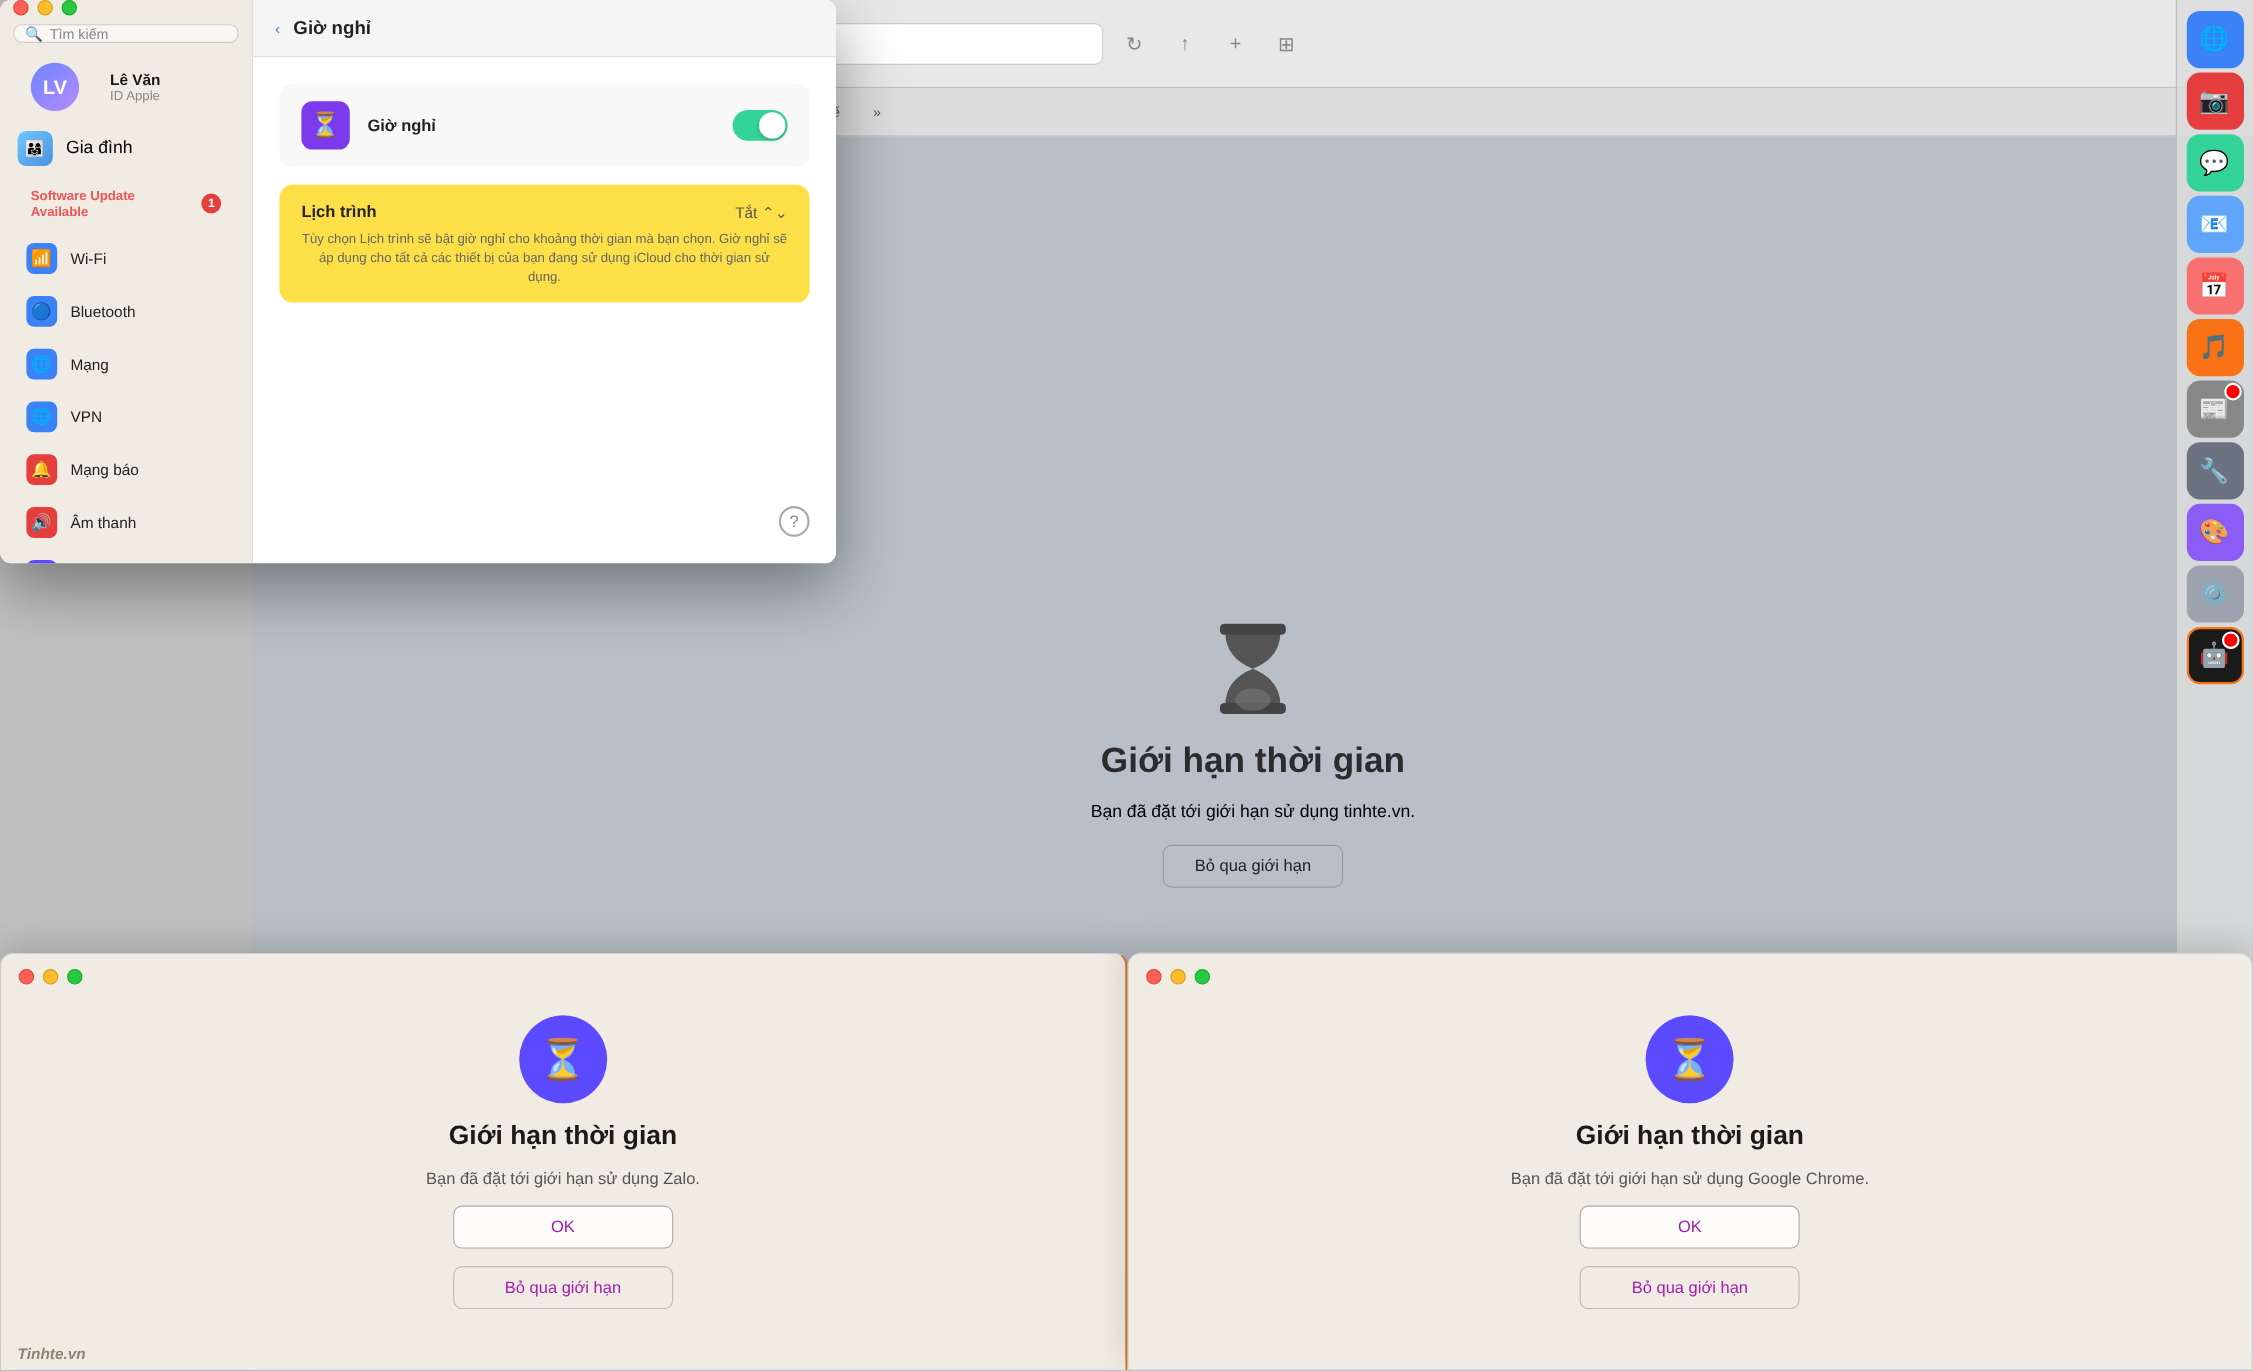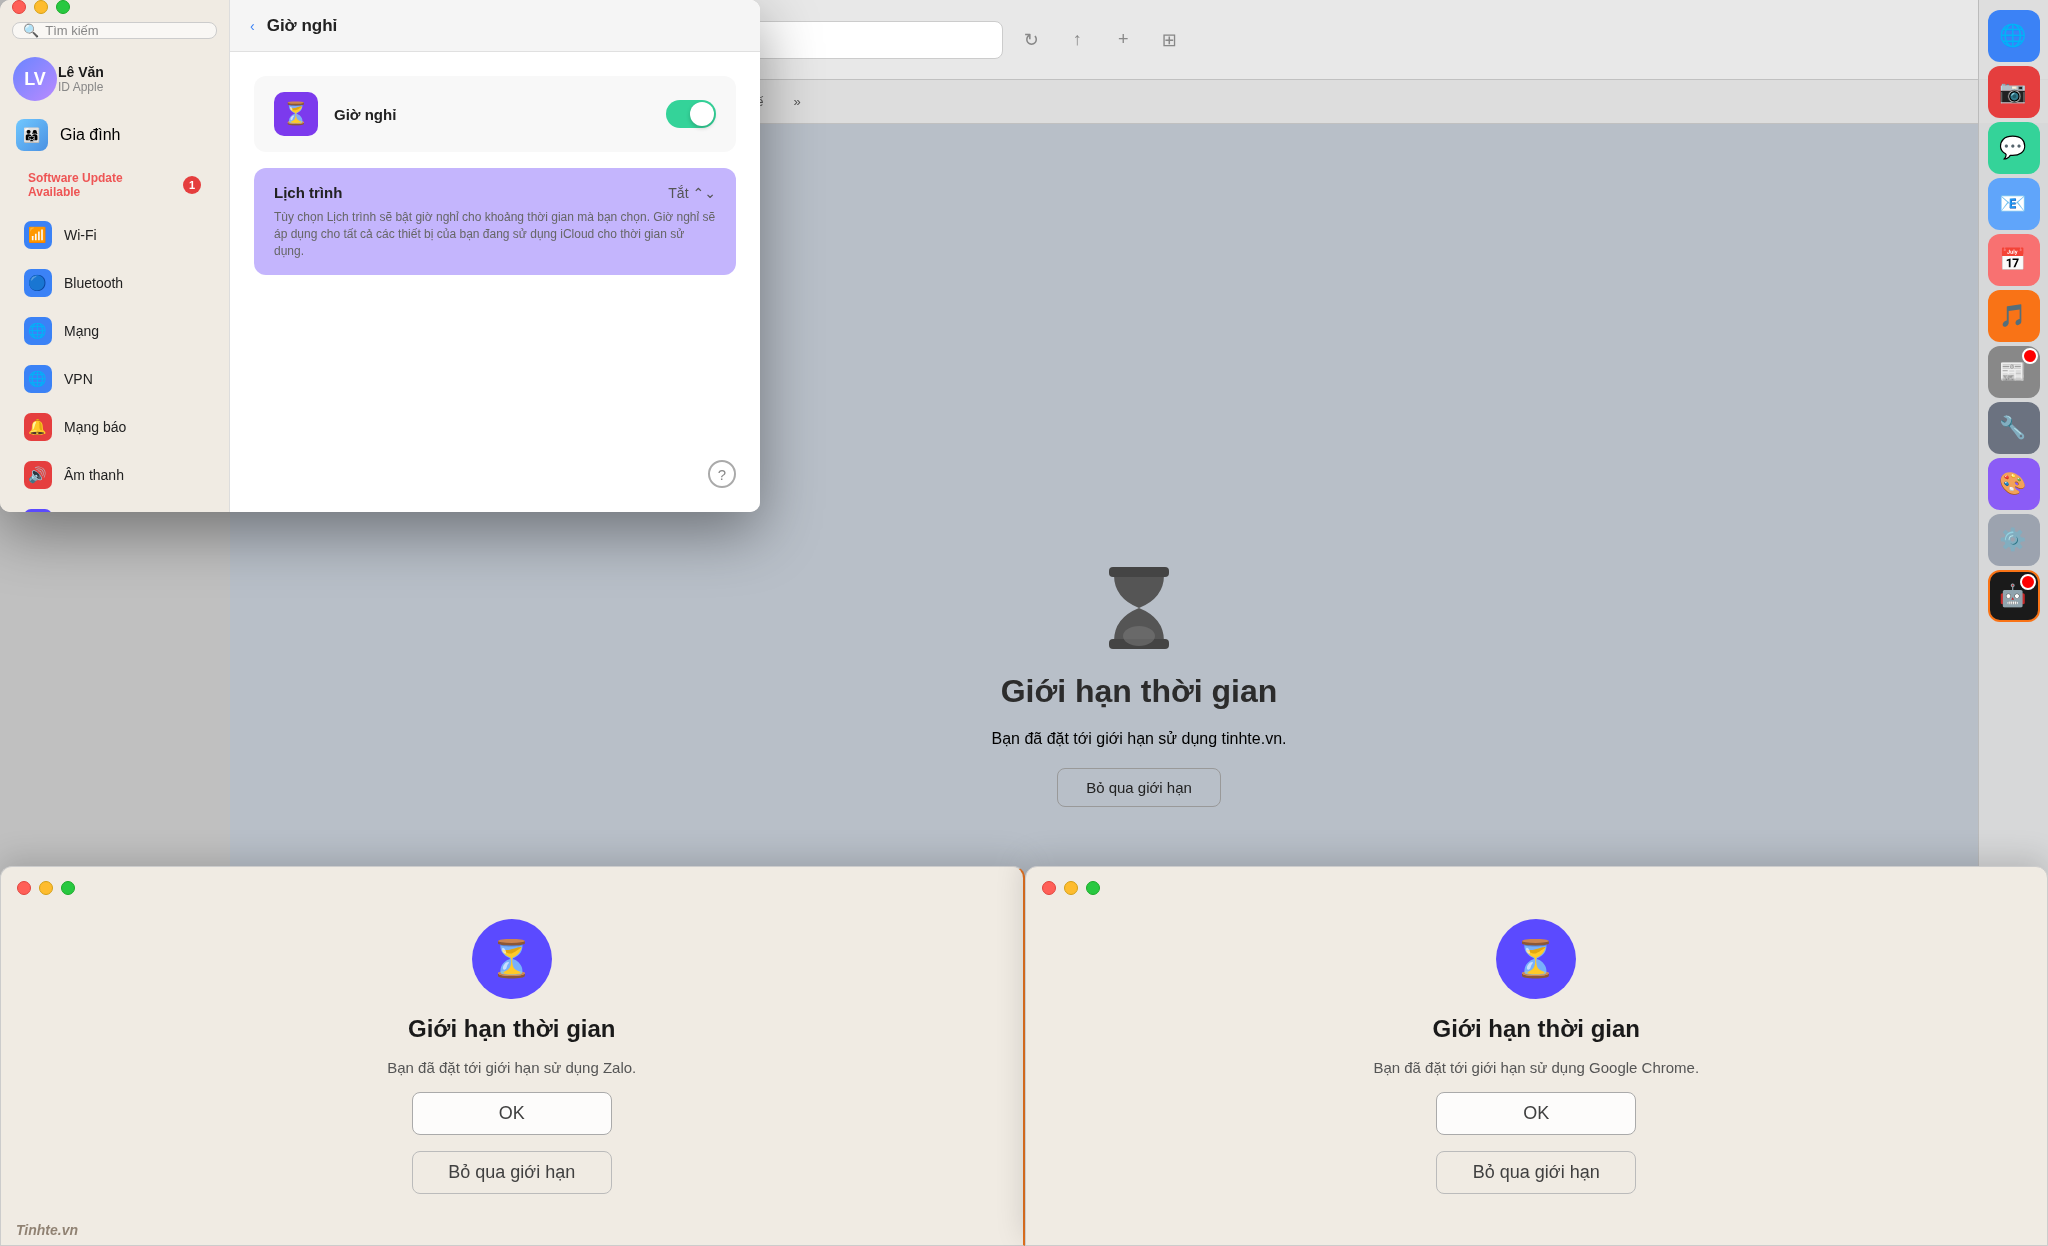--- a/index.html
+++ b/index.html
@@ -173,22 +173,22 @@
       display: flex;
       align-items: center;
       padding: 0 10px;
       gap: 6px;
       font-size: 13px;
       color: #888;
     }
     .sidebar-user {
       display: flex;
       align-items: center;
-      padding: 10px 13px;
-      gap: 1px;
+      padding: 10px 28px;
+      gap: 28px;
       cursor: pointer;
     }
     .user-avatar {
       width: 44px; height: 44px;
       border-radius: 50%;
       background: linear-gradient(135deg, #6a85ff, #b98aff);
       display: flex; align-items: center; justify-content: center;
       color: white; font-size: 18px; font-weight: bold;
     }
     .user-info .user-name { font-size: 14px; font-weight: 600; color: #1a1a1a; }
@@ -303,24 +303,25 @@
     .toggle-switch::after {
       content: '';
       position: absolute;
       width: 24px; height: 24px;
       background: white;
       border-radius: 50%;
       top: 2px; right: 2px;
       box-shadow: 0 2px 4px rgba(0,0,0,0.2);
     }
     .schedule-card {
-      background: #c4b5fd;
+      background: #fde047;
       border-radius: 12px;
       padding: 16px 20px;
       margin-bottom: 16px;
+      text-align: center;
     }
     .schedule-header {
       display: flex;
       align-items: center;
       justify-content: space-between;
     }
     .schedule-title { font-size: 15px; font-weight: 600; color: #222; }
     .schedule-value {
       font-size: 14px; color: #555; cursor: pointer;
       display: flex; align-items: center; gap: 4px;
@@ -369,24 +370,24 @@
       color: white;
     }
     .popup-title { font-size: 24px; font-weight: 700; color: #1a1a1a; text-align: center; }
     .popup-subtitle { font-size: 15px; color: #555; text-align: center; }
     .popup-btn {
       width: 200px;
       padding: 10px 0;
       border-radius: 8px;
       border: 1.5px solid #aaa;
       background: rgba(255,255,255,0.7);
-      font-size: 18px;
+      font-size: 15px;
       cursor: pointer;
       text-align: center;
-      color: #404040;
+      color: #a21caf;
     }
     .popup-btn.ok { background: rgba(255,255,255,0.85); }
     .popup-btn.ignore { background: transparent; border-color: #bbb; }
 
     
     .watermark {
       position: absolute;
       bottom: 8px;
       left: 16px;
       font-size: 14px;

